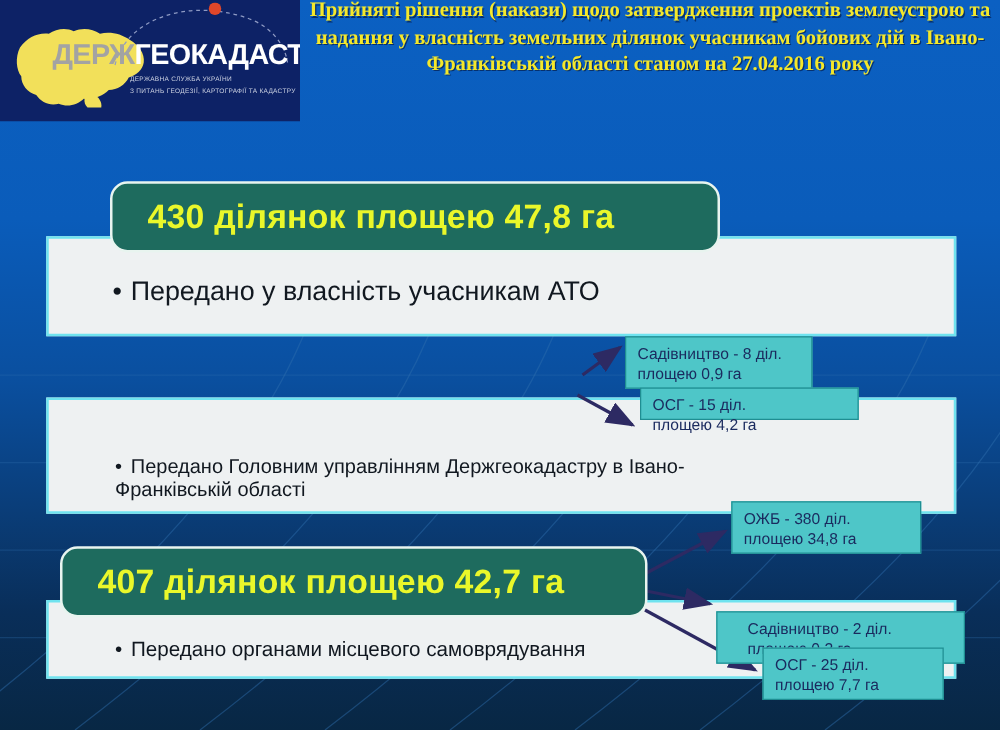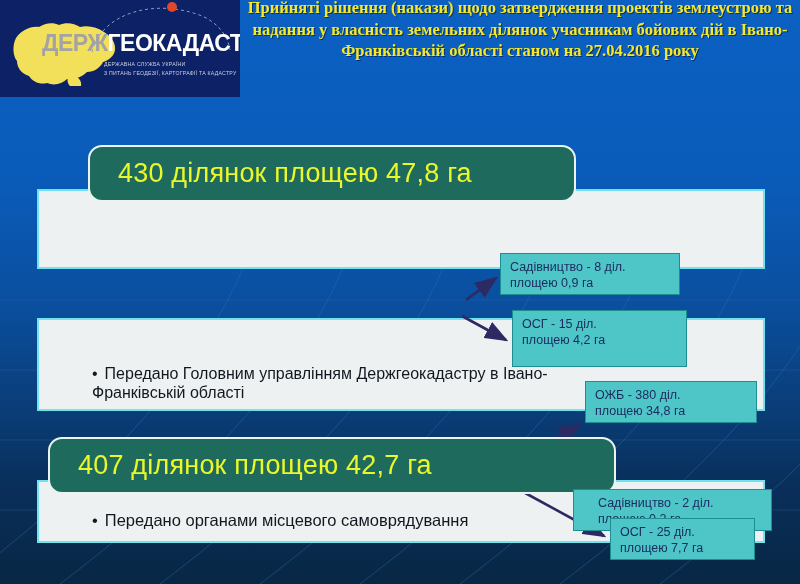--- a/index.html
+++ b/index.html
@@ -107,29 +107,29 @@
   .panel-3 { left: 37px;  top: 480px; width: 728px; height: 63px; }
 
   .greenbox {
     position: absolute;
     background: #1e6b5e;
     border: 2.5px solid #e8f4ef;
     border-radius: 14px;
     box-sizing: border-box;
     color: #eaf72a;
     font-size: 27px;
-    font-weight: normal;
+    font-weight: bold;
     display: flex;
     align-items: center;
     padding-left: 28px;
     letter-spacing: 0.2px;
   }
   .greenbox-1 { left: 88px; top: 145px; width: 488px; height: 57px; }
   .greenbox-2 { left: 48px; top: 289px; width: 420px; height: 57px; }
-  .greenbox-3 { left: 48px; top: 437px; width: 568px; height: 57px; }
+  .greenbox-3 { left: 48px; top: 437px; width: 470px; height: 57px; }
 
   .bullet {
     position: absolute;
     color: #111820;
     font-size: 20px;
     line-height: 23px;
     white-space: pre-line;
   }
   .bullet::before {
     content: "\2022";
@@ -145,23 +145,23 @@
     background: #4ec6c8;
     border: 1.5px solid #1f8e92;
     box-sizing: border-box;
     color: #1a2a5e;
     font-size: 12.5px;
     line-height: 16px;
     padding: 5px 8px 5px 9px;
     white-space: pre-line;
     font-weight: normal;
   }
-  .callout-sad8  { left: 500px; top: 253px; width: 180px; height: 42px; }
-  .callout-osg15 { left: 512px; top: 310px; width: 175px; height: 57px; }
-  .callout-ozhb  { left: 585px; top: 381px; width: 172px; height: 42px; }
+  .callout-sad8  { left: 500px; top: 269px; width: 150px; height: 42px; }
+  .callout-osg15 { left: 512px; top: 310px; width: 175px; height: 26px; }
+  .callout-ozhb  { left: 585px; top: 401px; width: 152px; height: 42px; }
   .callout-sad2  { left: 573px; top: 489px; width: 199px; height: 42px; padding-left: 24px; }
   .callout-osg25 { left: 610px; top: 518px; width: 145px; height: 42px; }
 
   .arrows {
     position: absolute;
     left: 0; top: 0;
     width: 800px; height: 584px;
     pointer-events: none;
   }
 </style>
@@ -227,20 +227,21 @@
       <path d="M 462 316 L 506 340"></path>
       <path d="M 516 459 L 580 425"></path>
       <path d="M 518 473 L 568 483"></path>
       <path d="M 516 488 L 604 536"></path>
     </g>
   </svg>
 
   <div class="greenbox greenbox-1">430 ділянок площею 47,8 га</div>
   <div class="greenbox greenbox-3">407 ділянок площею 42,7 га</div>
 
+  <div class="bullet bullet-1">Передано у власність учасникам АТО</div>
   <div class="bullet bullet-3">Передано органами місцевого самоврядування</div>
   <div class="bullet bullet-2">Передано Головним управлінням Держгеокадастру в Івано-
 Франківській області</div>
 
   <div class="callout callout-sad8">Садівництво - 8 діл.
 площею 0,9 га</div>
   <div class="callout callout-osg15">ОСГ - 15 діл.
 площею 4,2 га</div>
   <div class="callout callout-ozhb">ОЖБ - 380 діл.
 площею 34,8 га</div>

